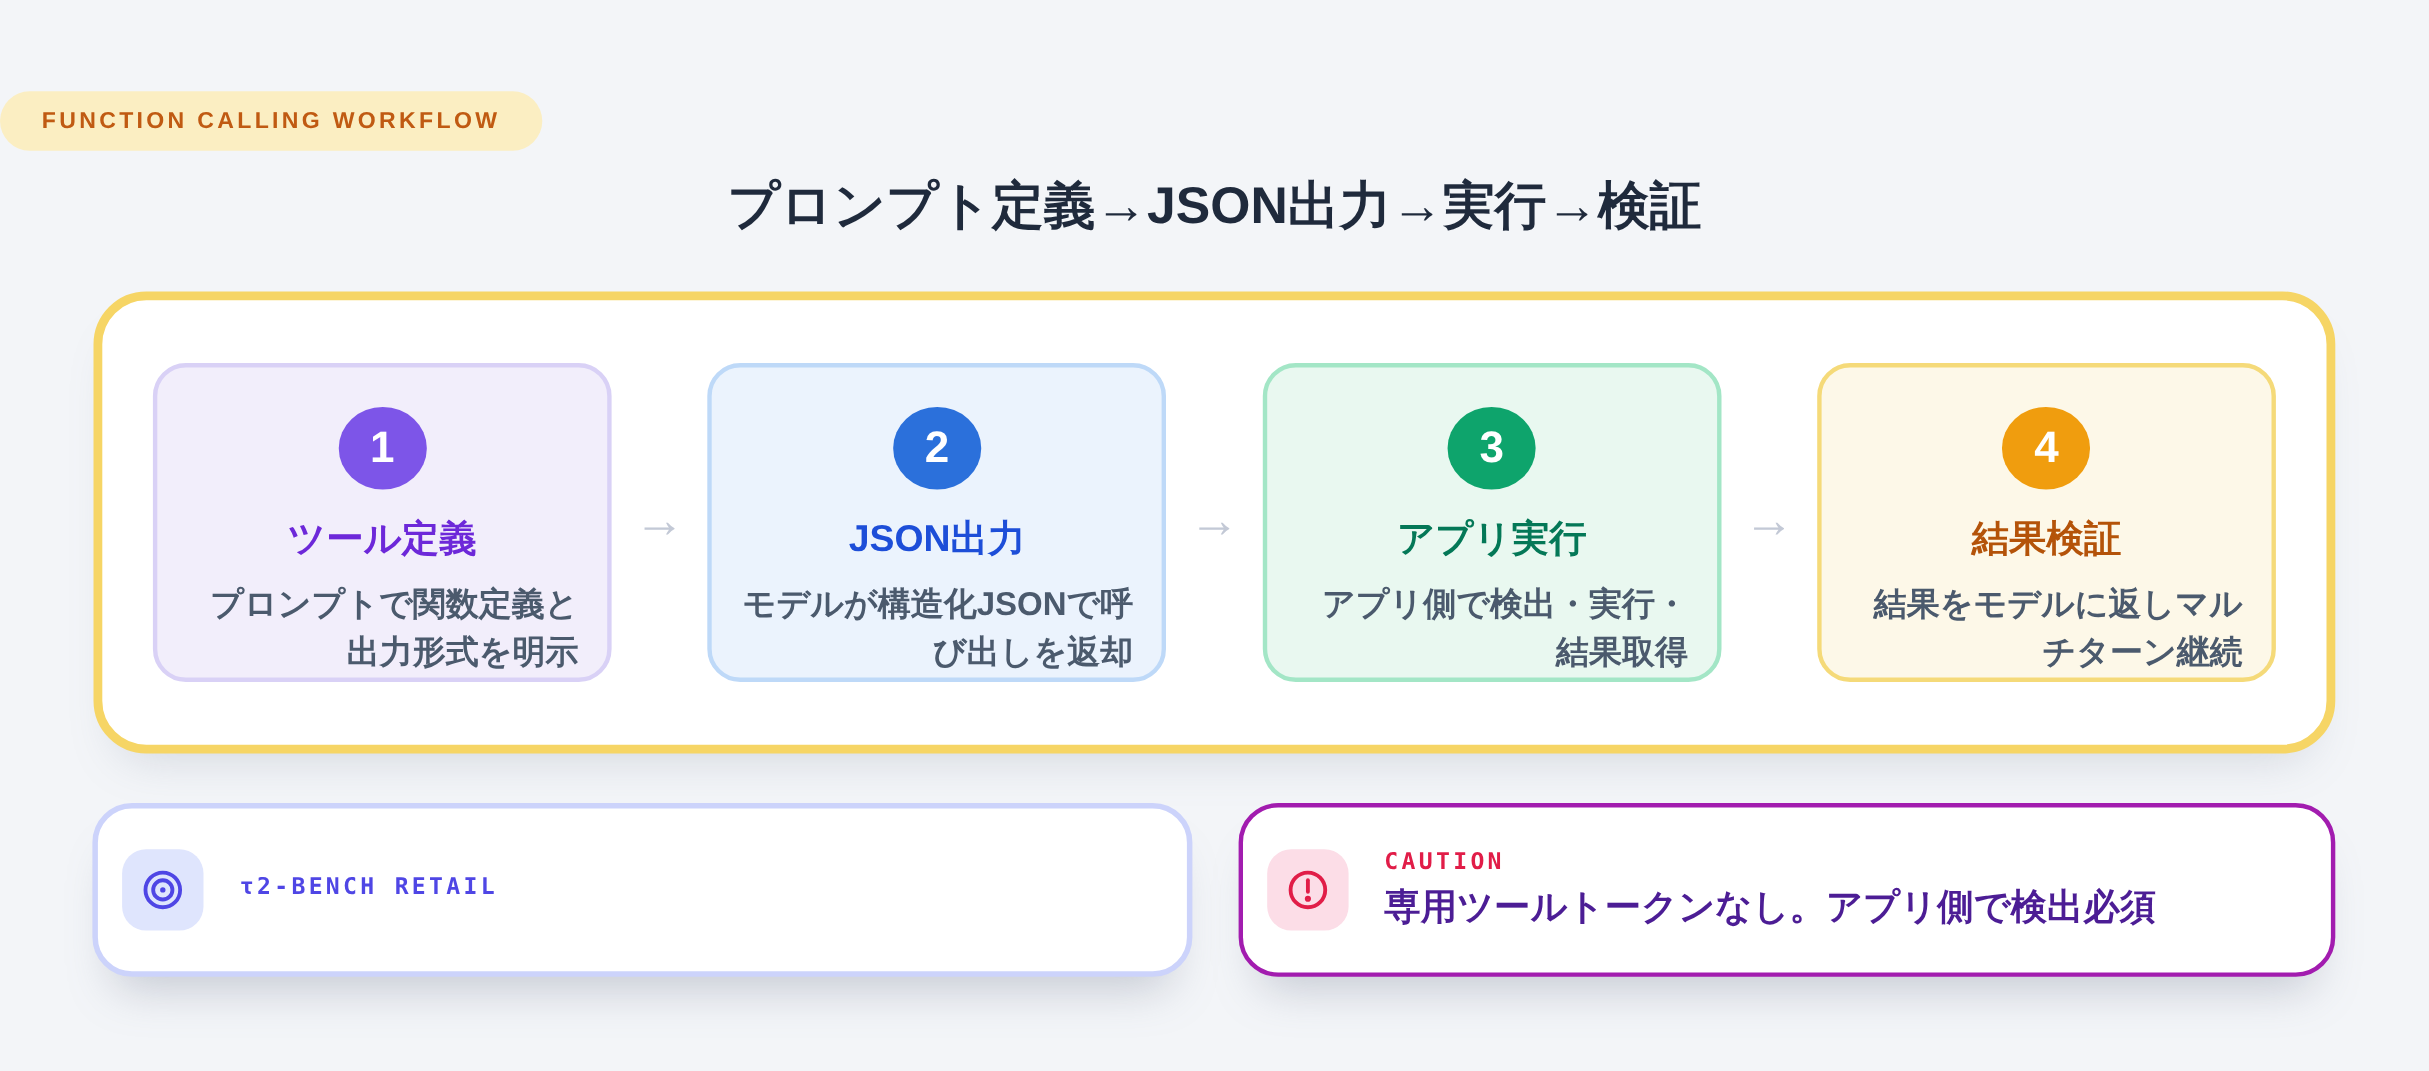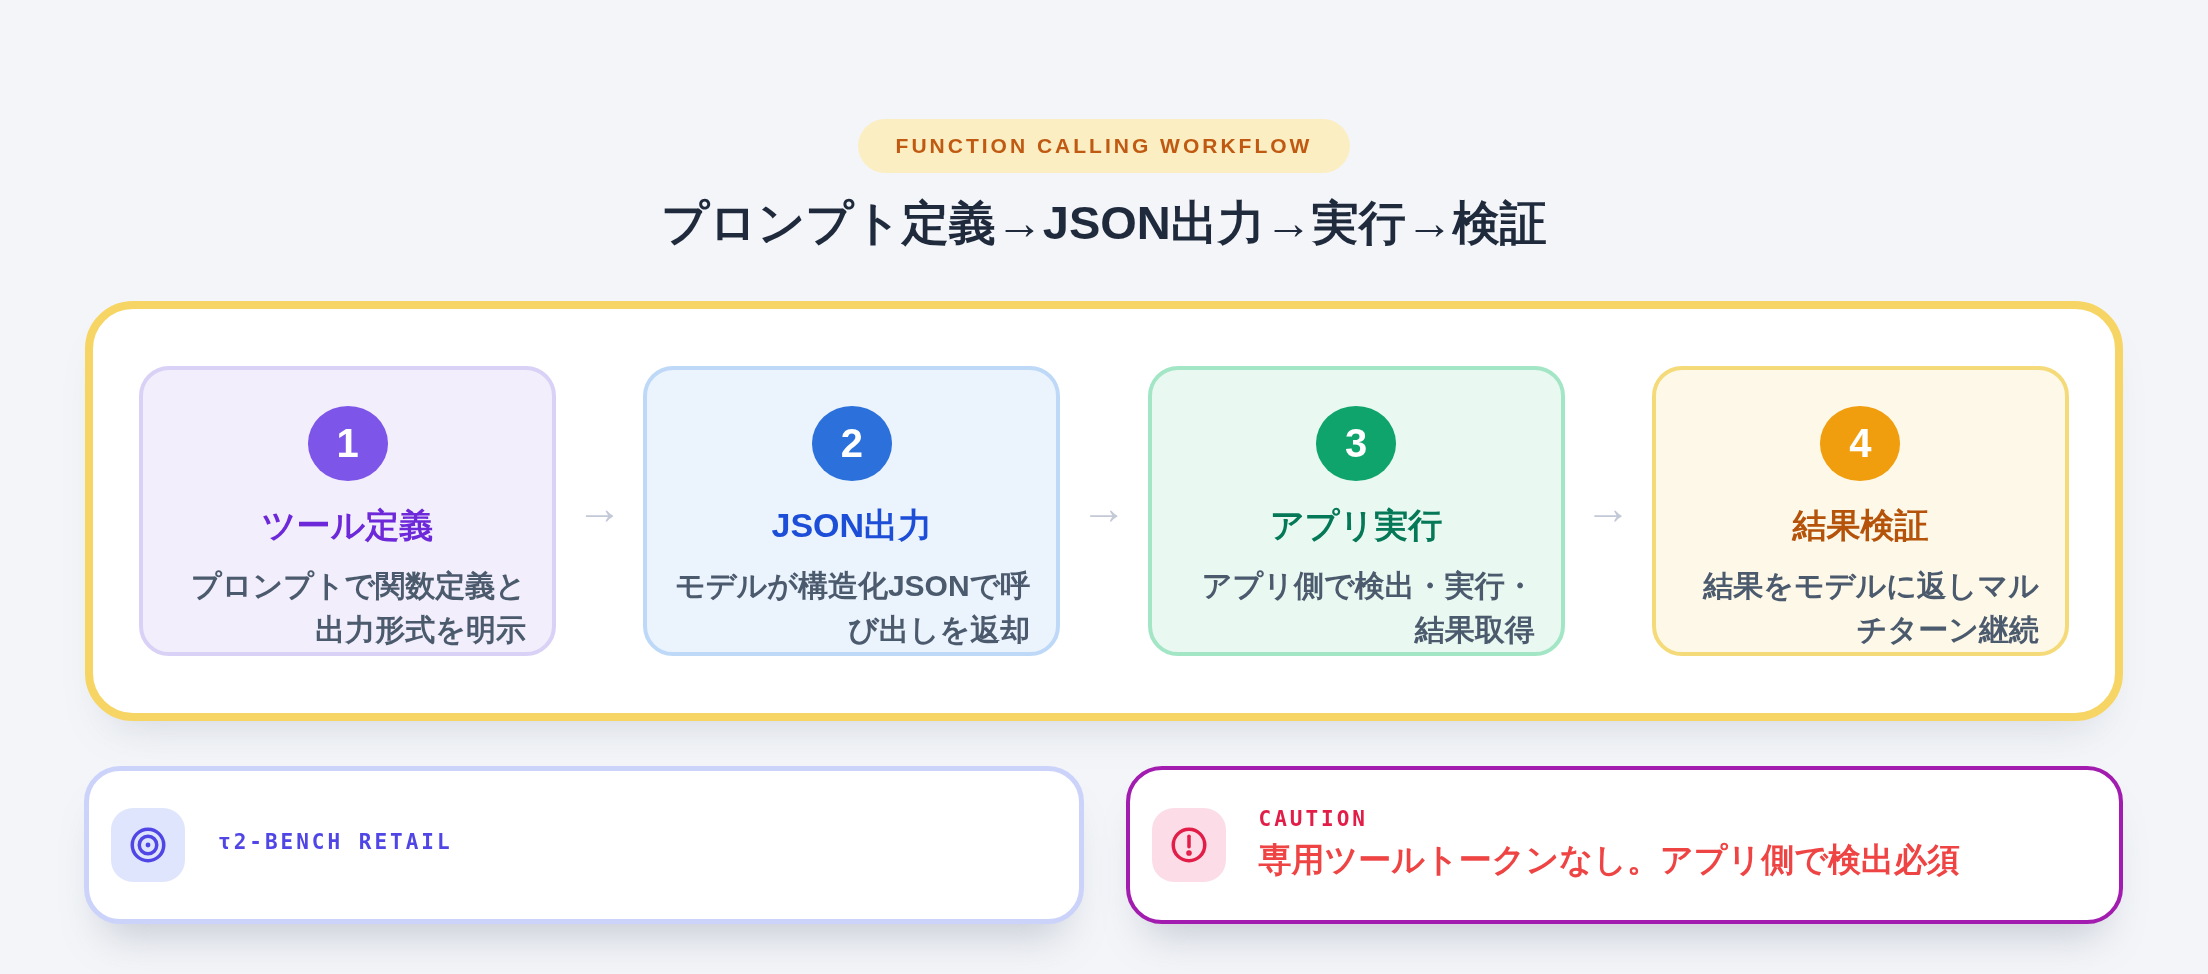--- a/index.html
+++ b/index.html
@@ -6,21 +6,21 @@
   html, body { width: 2208px; height: 974px; }
   body {
     background: #f3f5f8;
     font-family: "Liberation Sans", "DejaVu Sans", sans-serif;
     color: #1f2937;
     overflow: hidden;
   }
   .page { position: relative; width: 2208px; height: 974px; }
 
   
-  .badge-row { text-align: center; padding-top: 83px; margin-top: 36px; }
+  .badge-row { padding-top: 83px; }
   .badge {
     display: inline-block;
     height: 54px; line-height: 54px;
     padding: 0 38px;
     border-radius: 27px;
     background: #fbeec2;
     color: #c05a12;
     font-size: 21px; font-weight: 700;
     letter-spacing: 3px;
   }
@@ -119,21 +119,21 @@
     color: var(--accent);
     margin-bottom: 7px;
   }
   .stat-value {
     font-size: 42px; font-weight: 800;
     color: var(--accent);
     letter-spacing: 0.5px;
   }
   .stat-text {
     font-size: 33px; font-weight: 800;
-    color: #ef4444;
+    color: #4c1d95;
   }
   .stat-icon svg { display: block; }
 </style>
 </head>
 <body>
 
 <div class="page">
 
   <div class="badge-row">
     <span class="badge">FUNCTION CALLING WORKFLOW</span>

